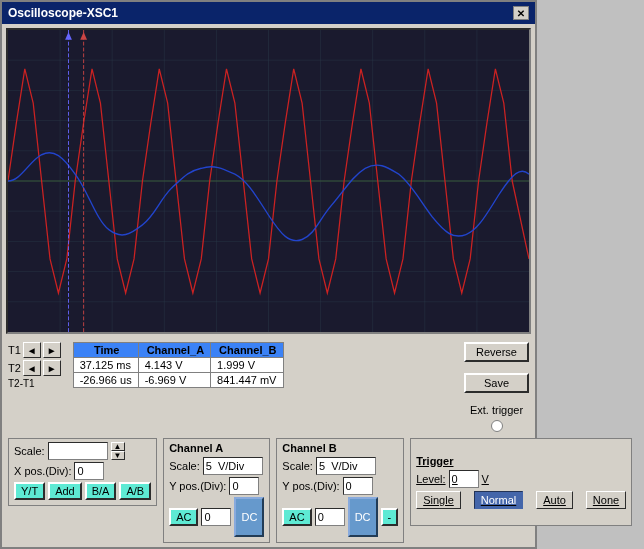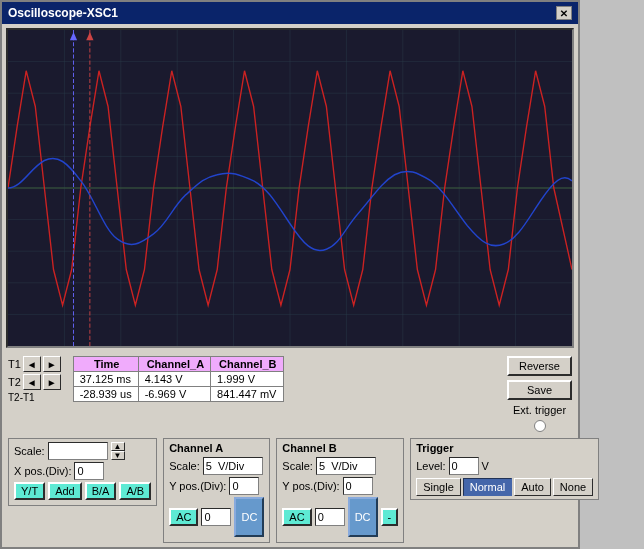--- a/index.html
+++ b/index.html
@@ -6,21 +6,21 @@
     body {
       font-family: Arial, sans-serif;
       font-size: 11px;
       background: #c0c0c0;
       width: 644px;
       height: 549px;
       overflow: hidden;
     }
 
     .window {
-      width: 580px;
+      width: 537px;
       height: 549px;
       background: #d4d0c8;
       border: 2px solid #808080;
       display: flex;
       flex-direction: column;
     }
 
     .title-bar {
       background: #0a246a;
       color: white;
@@ -82,29 +82,29 @@
       font-size: 11px;
       background: white;
       border: 1px solid #808080;
     }
     .meas-table th, .meas-table td {
       border: 1px solid #808080;
       padding: 1px 6px;
       white-space: nowrap;
     }
     .meas-table th {
-      background: #f0abfc;
+      background: #3b82f6;
       font-weight: bold;
       padding-left: 8px;
     }
 
     .right-controls {
       display: flex;
       flex-direction: column;
-      gap: 4px;
+      gap: 11px;
       margin-left: auto;
     }
 
     .btn {
       background: #d4d0c8;
       border: 2px outset #ffffff;
       border-bottom-color: #808080;
       border-right-color: #808080;
       padding: 2px 10px;
       cursor: pointer;
@@ -209,23 +209,24 @@
       cursor: pointer;
       font-size: 11px;
       height: 18px;
       display: flex;
       align-items: center;
     }
 
     .trigger-group {
       background: #d4d0c8;
       border: 1px solid #808080;
-      padding: 3px 5px;
+      padding: 16px 5px;
       font-size: 11px;
       flex: 1;
+      text-decoration: underline;
     }
 
     .trig-icon-btn {
       background: #d4d0c8;
       border: 1px outset #ffffff;
       border-bottom-color: #808080;
       border-right-color: #808080;
       width: 22px;
       height: 18px;
       cursor: pointer;
@@ -254,21 +255,21 @@
 
     .level-row {
       display: flex;
       align-items: center;
       gap: 3px;
       margin-top: 2px;
     }
 
     .mode-row {
       display: flex;
-      gap: 2px;
+      gap: 13px;
       margin-top: 3px;
     }
 
     .mode-btn {
       background: #d4d0c8;
       border: 1px outset #ffffff;
       border-bottom-color: #808080;
       border-right-color: #808080;
       padding: 1px 6px;
       cursor: pointer;
@@ -385,21 +386,21 @@
           <th>Time</th>
           <th>Channel_A</th>
           <th>Channel_B</th>
         </tr>
         <tr>
           <td>37.125 ms</td>
           <td>4.143 V</td>
           <td>1.999 V</td>
         </tr>
         <tr>
-          <td>-28.939 us</td>
+          <td>-26.966 us</td>
           <td>-6.969 V</td>
           <td>841.447 mV</td>
         </tr>
       </tbody>
         </table>
 
       <div class="right-controls">
         <button class="btn">Reverse</button>
         <button class="btn">Save</button>
         <div class="ext-trigger-row">

